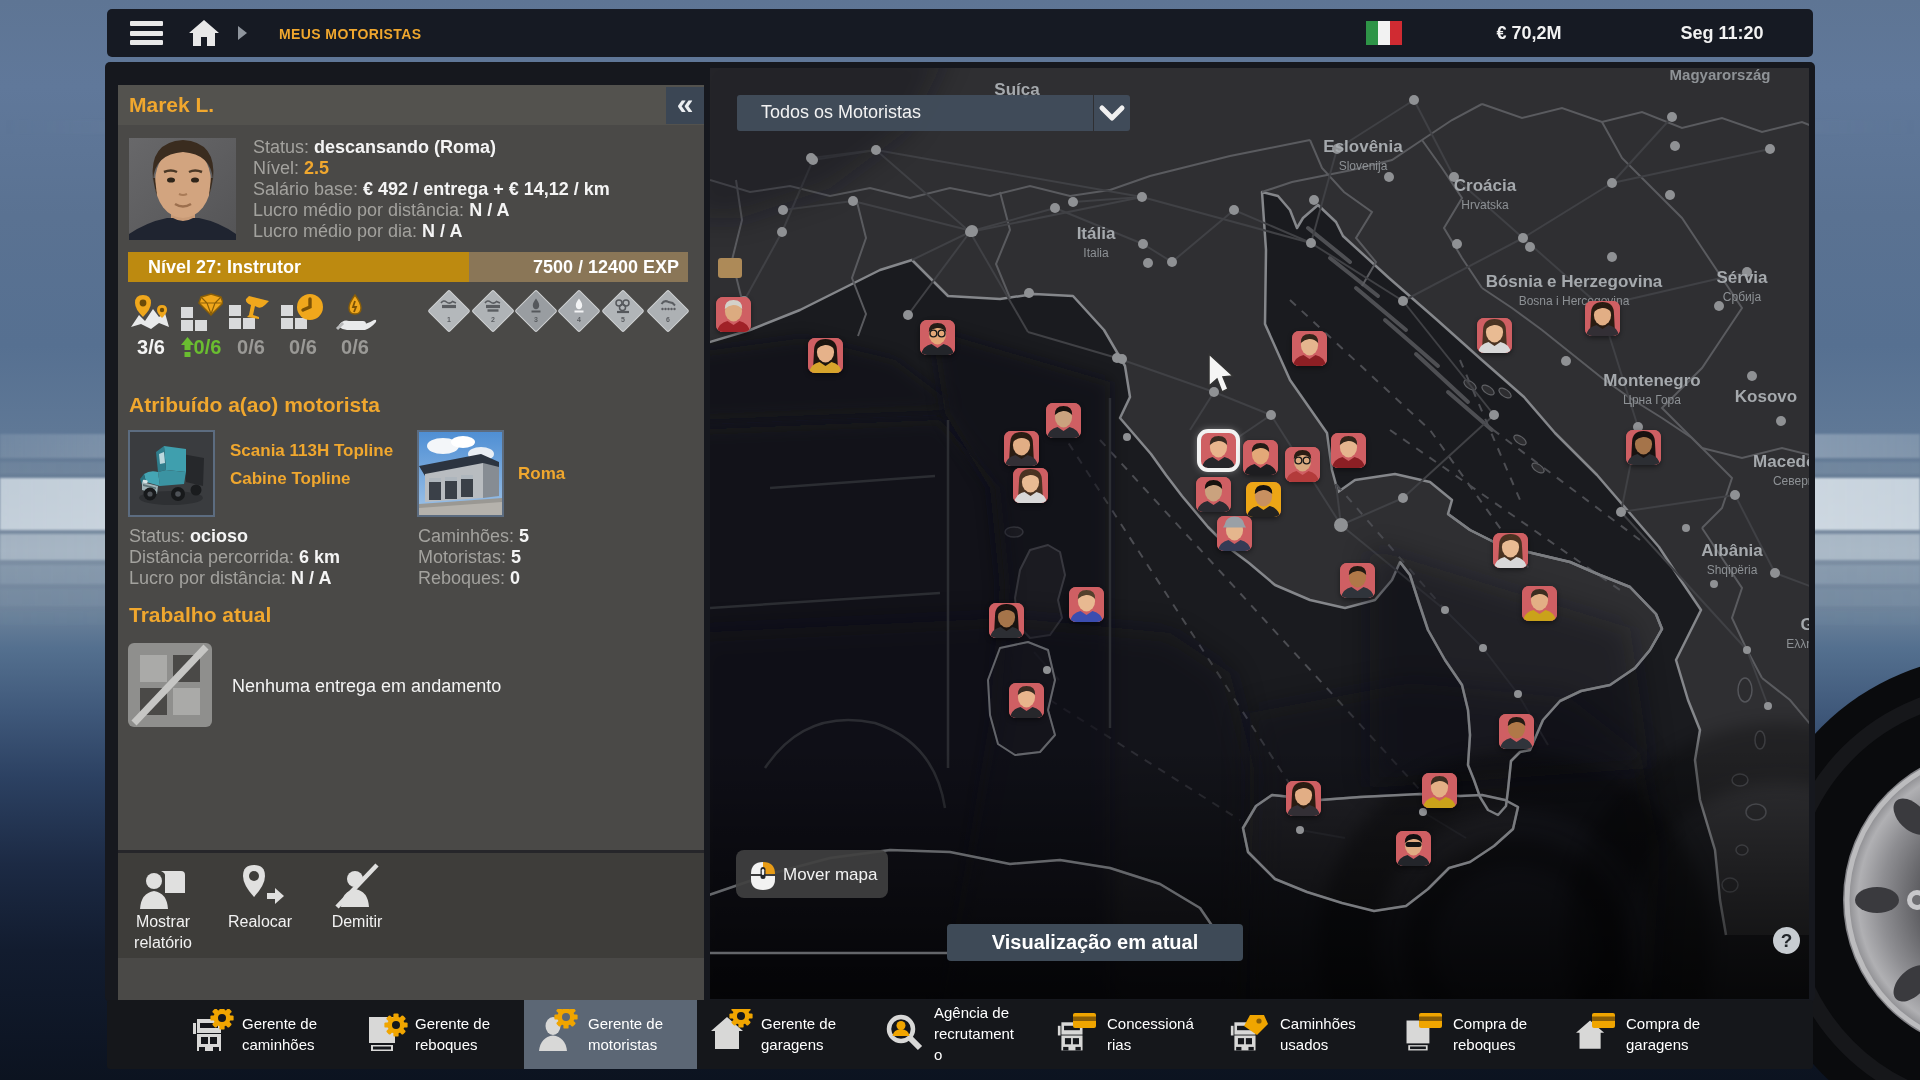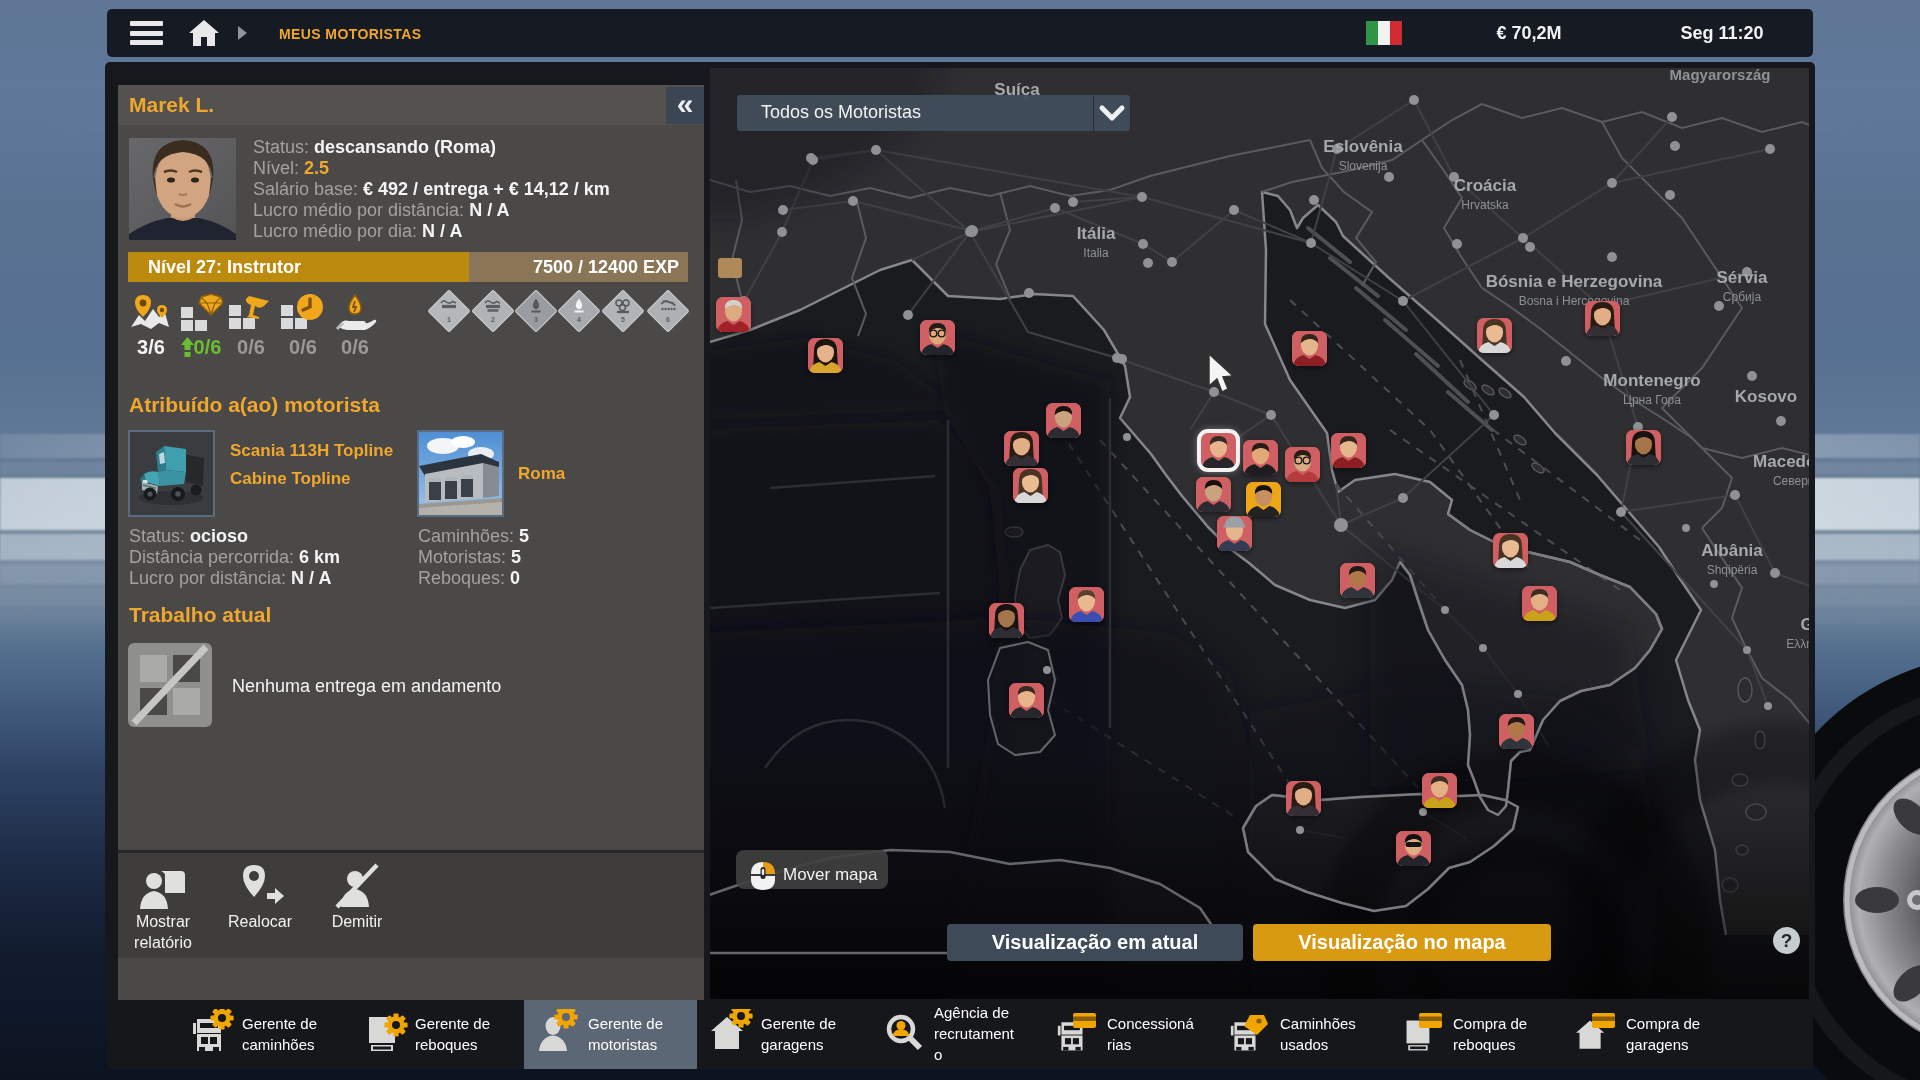--- a/index.html
+++ b/index.html
@@ -42,21 +42,21 @@
 #lvltxt2 { position:absolute; right:9px; top:5px; font-size:18px; color:#fff; font-weight:bold; }
 .sech { position:absolute; left:11px; color:#f0a72e; font-size:21px; font-weight:bold; }
 .thumb { position:absolute; top:345px; width:87px; height:87px; border:2px solid #5c6c80; background:#35373a; }
 #lp-btns { position:absolute; left:0; top:765px; width:586px; height:108px; background:#3e3d3a; border-top:3px solid #26262a; }
 .lpb { position:absolute; top:10px; width:96px; text-align:center; color:#f2f2f2; font-size:16px; line-height:21px; }
 .lpb svg { display:block; margin:0 auto 2px; }
 #map { position:absolute; left:605px; top:6px; width:1099px; height:931px; background:#17181c; overflow:hidden; }
 #drop { position:absolute; left:27px; top:27px; width:356px; height:36px; background:rgba(66,78,91,.94); border-radius:3px 0 0 3px; }
 #drop span { position:absolute; left:24px; top:7px; color:#f2f2f2; font-size:18px; }
 #dropbtn { position:absolute; left:384px; top:27px; width:36px; height:36px; background:rgba(66,78,91,.94); border-radius:0 3px 3px 0; }
-#mover { position:absolute; left:26px; top:782px; width:152px; height:39px; background:rgba(64,64,64,.92); border-radius:8px; color:#f2f2f2; }
+#mover { position:absolute; left:26px; top:782px; width:152px; height:48px; background:rgba(64,64,64,.92); border-radius:8px; color:#f2f2f2; }
 #mover span { position:absolute; left:47px; top:15px; font-size:17px; }
 .vbtn { position:absolute; top:856px; height:37px; border-radius:4px; color:#fff; font-size:20px; font-weight:bold; text-align:center; line-height:37px; }
 #vbtn1 { left:237px; width:296px; background:#3e4a57; }
 #vbtn2 { left:543px; width:298px; background:#d79a11; }
 #helpq { position:absolute; left:1063px; top:859px; width:27px; height:27px; border-radius:50%; background:#c7ccd1;
   color:#22262b; font-size:19px; font-weight:bold; text-align:center; line-height:27px; }
 .mk { position:absolute; width:35px; height:35px; border-radius:7px; overflow:hidden; background:#cf5f63; box-shadow:0 2px 5px rgba(0,0,0,.45); }
 .mk svg { display:block; }
 .mk.sel { outline:4px solid #f2f2f2; box-shadow:0 0 8px 2px rgba(255,255,255,.55); }
 #navbar { position:absolute; left:107px; top:1000px; width:1706px; height:69px; background:#15171b; border-radius:3px; }
@@ -829,21 +829,20 @@
         <span>Mover mapa</span>
         <svg class="abs" style="left:14px; top:11px;" width="26" height="30" viewBox="0 0 26 30">
       <path d="M1 13 Q1 1 13 1 L13 13 Z" fill="#f2f2f2"></path>
       <path d="M13 1 Q25 1 25 13 L13 13 Z" fill="#e89c16"></path>
       <path d="M1 15 L25 15 L25 18 Q25 29 13 29 Q1 29 1 18 Z" fill="#f2f2f2"></path>
       <rect x="10.5" y="6" width="5" height="12" rx="2.5" fill="#23262b"></rect>
       <rect x="11.8" y="8" width="2.4" height="6" rx="1.2" fill="#f2f2f2"></rect>
     </svg>
       </div>
     <div class="vbtn" id="vbtn1">Visualização em atual</div>
-    <div class="vbtn" id="vbtn2">Visualização no mapa</div>
     <div id="helpq">?</div>
   </div>
 </div>
 <div id="navbar">
     <div class="tab" style="left:71px;">
       <div class="ic"><svg width="46" height="44" viewBox="0 -4 46 44">
           <rect x="1" y="10" width="3" height="11" fill="#d8d8d7"></rect>
           <path d="M5 6 L29 6 L29 20 L5 20 Z" fill="#d8d8d7"></path>
           <rect x="8" y="10" width="18" height="5" fill="#15171b"></rect>
           <rect x="5" y="21" width="24" height="17" fill="#d8d8d7"></rect>

